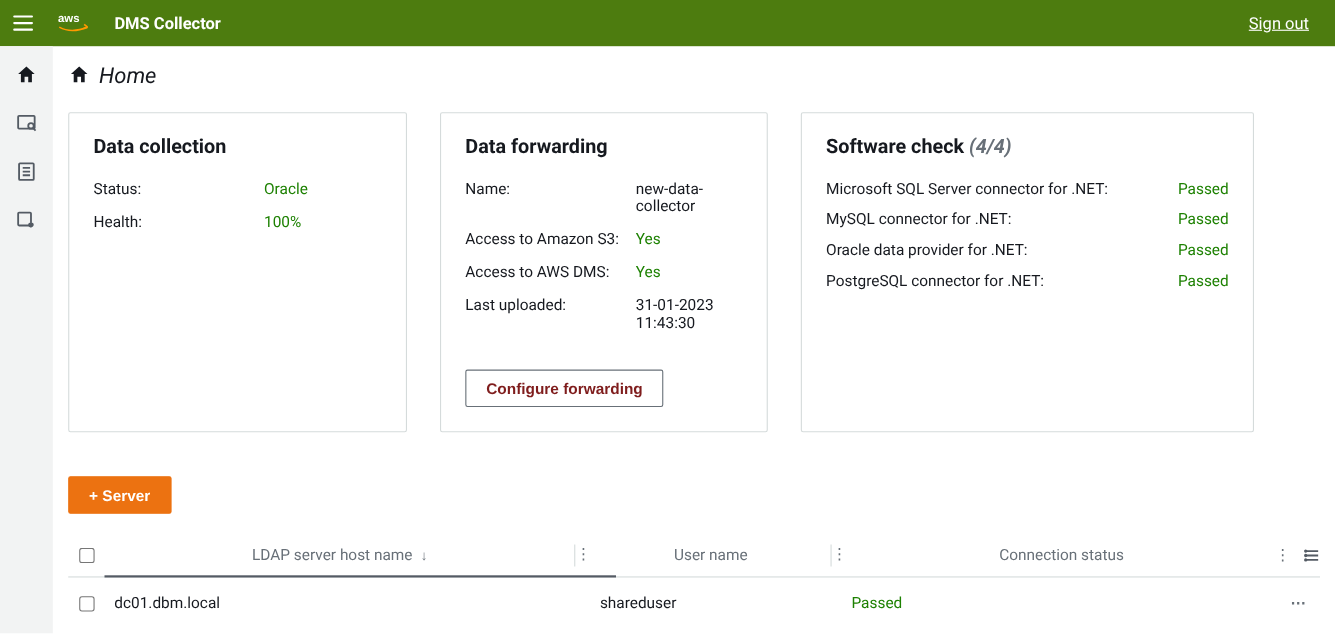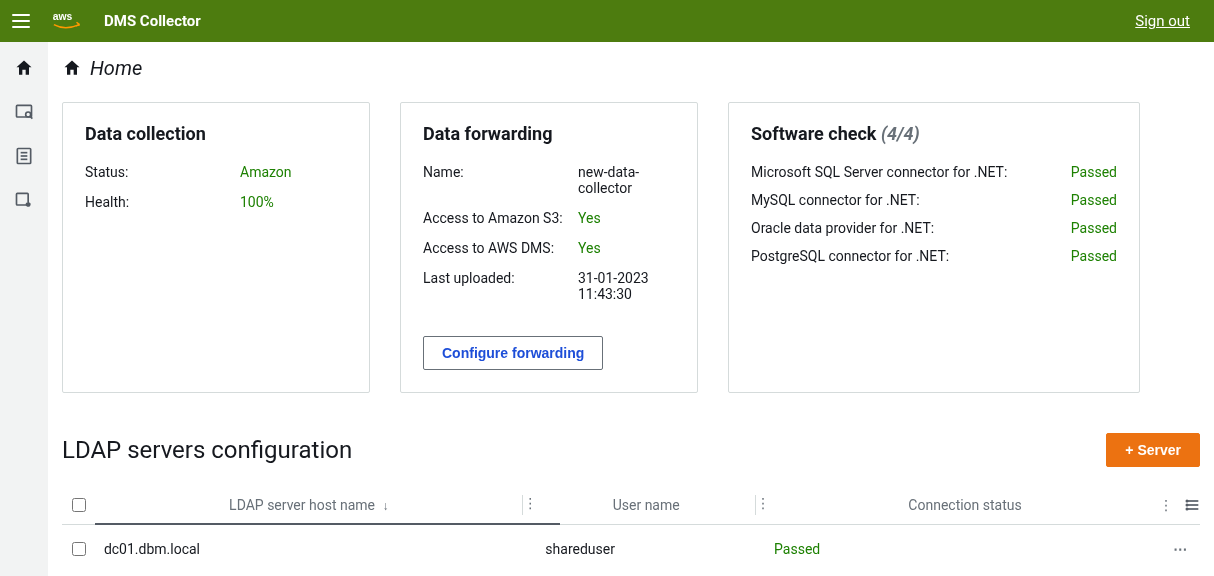--- a/index.html
+++ b/index.html
@@ -59,21 +59,21 @@
   .card3 { width: 412px; }
   .kv-row { display:flex; margin-bottom: 14px; font-size:14px; }
   .kv-row .k { flex: 0 0 155px; color:#16191f; }
   .kv-row .v {}
   .green { color:#1d8102; }
   .btn-outline {
     border: 1px solid #687078;
     border-radius: 2px;
     padding: 8px 18px;
     background: #fff;
-    color: #1d4ed8;
+    color: #7f1d1d;
     font-weight: 700;
     font-size: 14px;
     cursor: pointer;
     margin-top: 20px;
   }
   .sw-row { display:flex; justify-content:space-between; gap:20px; margin-bottom: 12px; font-size:14px;}
   .sw-row .name { flex:1; }
   .section-head { display:flex; align-items:center; justify-content:space-between; padding-right: 14px; margin-bottom: 18px;}
   .section-head h2 { font-size: 24px; font-weight: 400; }
   .btn-primary {
@@ -164,21 +164,21 @@
           </svg>
       </span>
       <h1>Home</h1>
     </div>
 
     <div class="cards">
       <div class="card card1">
         <h2>Data collection</h2>
         <div class="kv-row">
           <div class="k">Status:</div>
-          <div class="v green">Amazon</div>
+          <div class="v green">Oracle</div>
         </div>
         <div class="kv-row">
           <div class="k">Health:</div>
           <div class="v green">100%</div>
         </div>
       </div>
 
       <div class="card card2">
         <h2>Data forwarding</h2>
         <div class="kv-row">
@@ -218,21 +218,20 @@
           <div class="green">Passed</div>
         </div>
         <div class="sw-row">
           <div class="name">PostgreSQL connector for .NET:</div>
           <div class="green">Passed</div>
         </div>
       </div>
     </div>
 
     <div class="section-head">
-      <h2>LDAP servers configuration</h2>
       <button class="btn-primary">+ Server</button>
     </div>
 
     <div class="table">
       <div class="thead">
         <div class="cb-col">
             <input type="checkbox" style="">
           </div>
         <div class="th hostname-col">
           <span>LDAP server host name</span>

